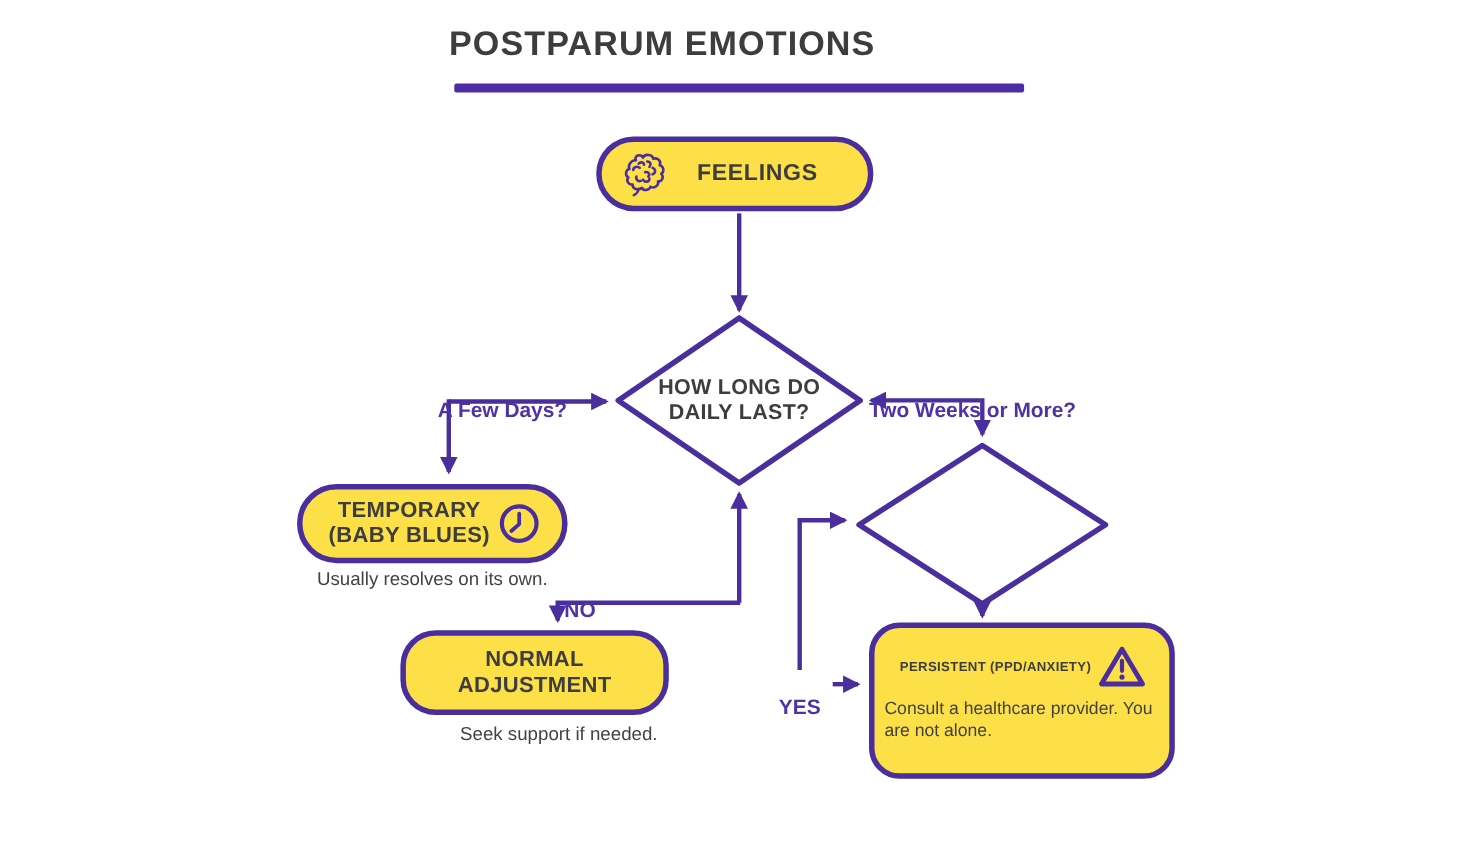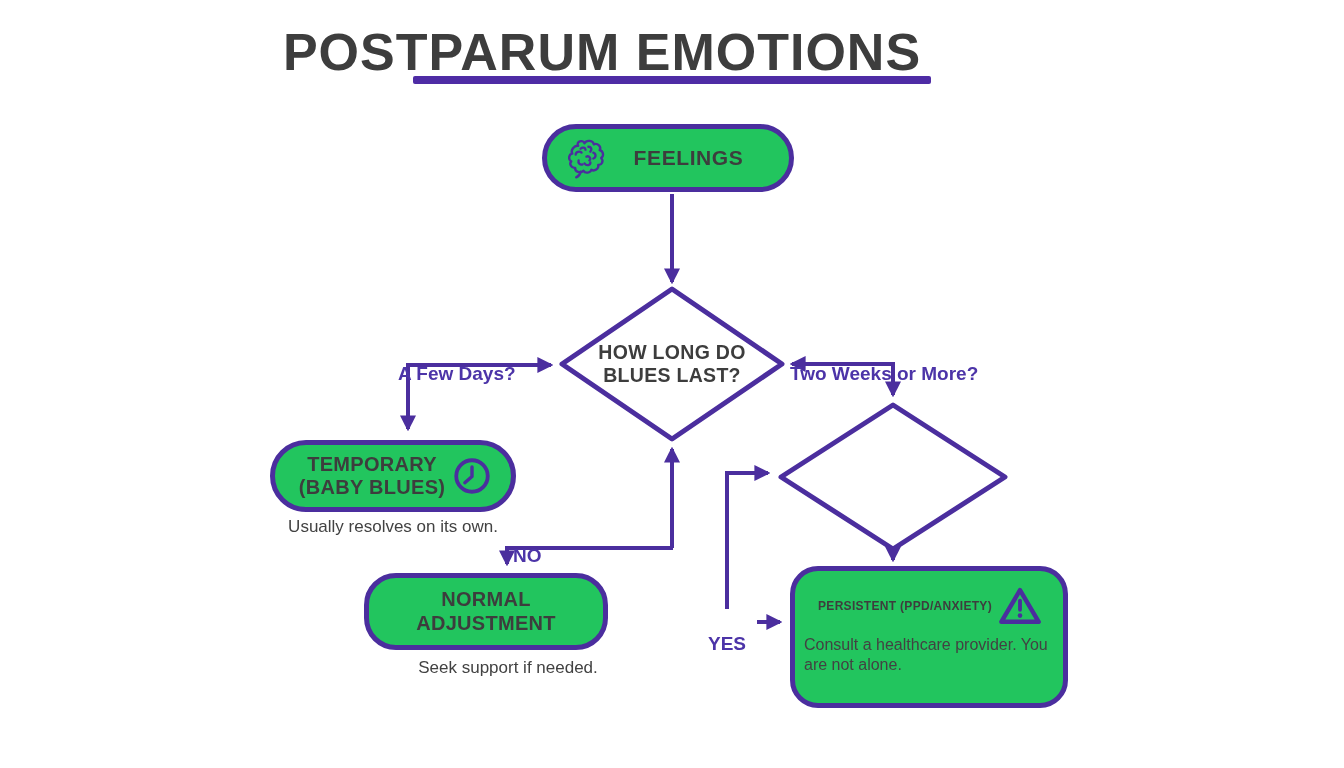--- a/index.html
+++ b/index.html
@@ -23,35 +23,35 @@
     position: absolute;
     inset: 0;
     width: 1344px;
     height: 768px;
   }
   .title {
     position: absolute;
     left: 0; top: 22px;
     width: 1204px;
     text-align: center;
-    font-size: 52px;
+    font-size: 31px;
     font-weight: 800;
     letter-spacing: 1px;
     color: var(--text_dark);
   }
   .title-underline {
     position: absolute;
     left: 413px; top: 76px;
     width: 518px; height: 8px;
     background: var(--underline_purple);
     border-radius: 2px;
   }
   .node {
     position: absolute;
-    background: #22c55e;
+    background: #fde047;
     border: 5px solid var(--purple);
     display: flex;
     align-items: center;
   }
   .node-label {
     color: var(--text_dark);
     font-weight: 700;
     text-align: center;
     line-height: 1.17;
     letter-spacing: 0.3px;
@@ -178,21 +178,21 @@
       <path d="M15,20 c0,-3 4,-4 6,-2"></path>
       <path d="M33,18 c3,1 3,5 0,6"></path>
       <path d="M18,26 c-1,3 2,5 4,4"></path>
       <path d="M26,22 c3,-1 5,2 3,4"></path>
       <path d="M24,29 c2,3 6,2 6,-1"></path>
       <path d="M20,37.5 c-0.5,3 -2,4.8 -4.5,5.8"></path>
     </svg>
     <div class="node-label">FEELINGS</div>
   </div>
 
-  <div class="diamond-label d1-label">HOW LONG DO BLUES LAST?</div>
+  <div class="diamond-label d1-label">HOW LONG DO DAILY LAST?</div>
 
   <div class="edge-label few-days-label">A Few Days?</div>
   <div class="edge-label two-weeks-label">Two Weeks or More?</div>
   <div class="edge-label no-label">NO</div>
   <div class="edge-label yes-label">YES</div>
 
   <div class="node temporary-box">
     <div class="node-label" style="width:160px;">TEMPORARY (BABY BLUES)</div>
     <svg class="icon" viewBox="0 0 44 44" width="42" height="42" fill="none" stroke="#4B2E9E" stroke-linecap="round" stroke-linejoin="round">
       <circle cx="22" cy="22" r="16.5" stroke-width="4"></circle>

